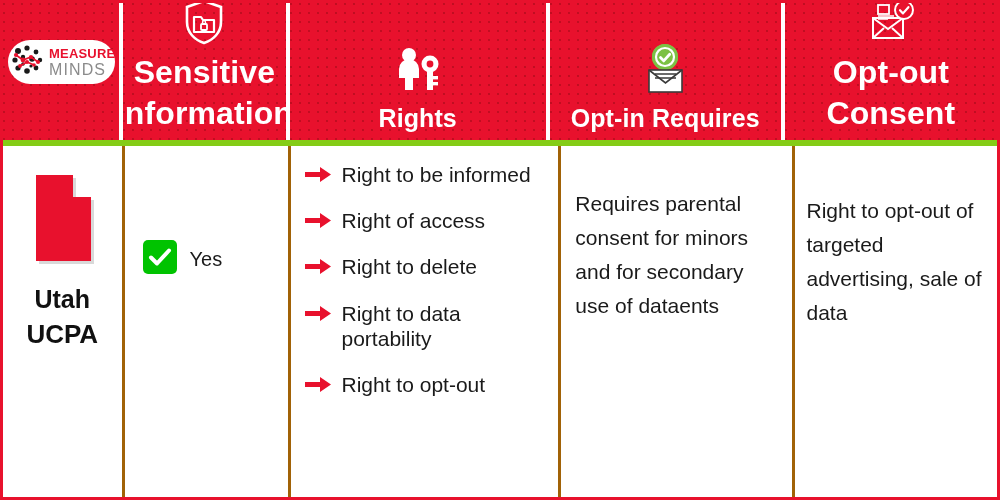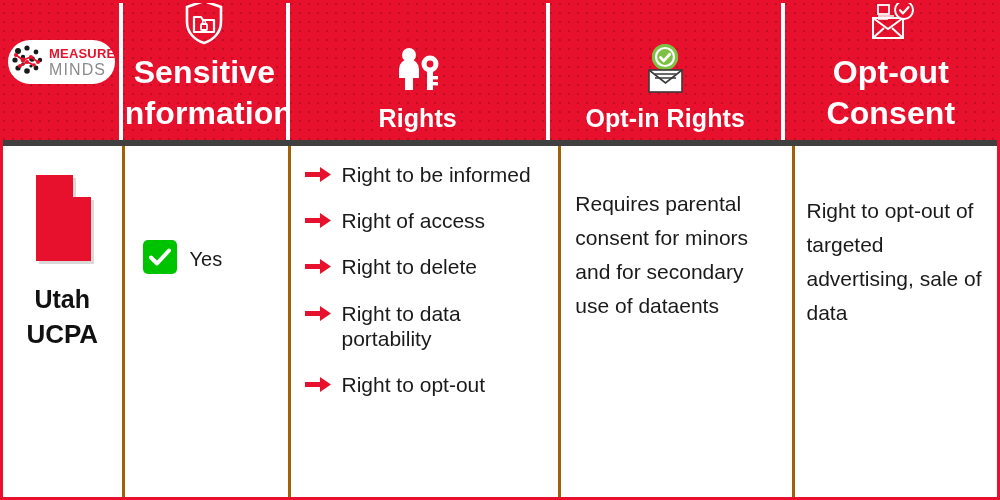--- a/index.html
+++ b/index.html
@@ -6,21 +6,21 @@
   body{
     width:1000px;height:500px;overflow:hidden;
     font-family:"Liberation Sans",sans-serif;
     background:#ffffff;
   }
   .table{
     position:relative;
     width:1000px;height:500px;
     box-sizing:border-box;
     border:3px solid #e8112d;
-    background:#404040;
+    background:#84cc16;
   }
   
   .header-row{
     position:absolute;left:0;top:0;
     width:994px;height:137px;
     display:flex;
     background:#ffffff;
   }
   .hcell{
     position:relative;
@@ -225,21 +225,21 @@
           <path d="M28 2 a13 13 0 0 1 0 26 l-0 6 -0 -6 a13 13 0 0 1 0 -26 z" fill="#7cc144"></path>
           <circle cx="28" cy="15" r="13" fill="#7cc144"></circle>
           <path d="M28 28 l-5 -5 h10 z" fill="#7cc144"></path>
           <circle cx="28" cy="15" r="9" fill="none" stroke="#ffffff" stroke-width="2.2"></circle>
           <path d="M23.5 15.5 l3.2 3.4 l6 -6.6" fill="none" stroke="#ffffff" stroke-width="2.8" stroke-linecap="round" stroke-linejoin="round"></path>
           <rect x="12" y="28" width="33" height="22" fill="#ffffff" stroke="#3a3a3a" stroke-width="1.6"></rect>
           <path d="M12 28 L28.5 41 L45 28" fill="none" stroke="#3a3a3a" stroke-width="1.6"></path>
           <path d="M18 32 h21 M18 36 h21" stroke="#3a3a3a" stroke-width="1.3"></path>
         </svg>
       </span>
-      <div class="htitle">Opt-in Rights</div>
+      <div class="htitle">Opt-in Requires</div>
     </div>
 
     <div class="hcell c4">
       <span class="hicon">
         <svg width="52" height="48" viewBox="0 0 52 48">
           <path d="M8 20 h30 v20 h-30 z" fill="none" stroke="#ffffff" stroke-width="2"></path>
           <path d="M8 20 L23 31 L38 20" fill="none" stroke="#ffffff" stroke-width="2"></path>
           <path d="M8 40 L19 30 M38 40 L27 30" fill="none" stroke="#ffffff" stroke-width="2"></path>
           <rect x="13" y="7" width="11" height="9" fill="none" stroke="#ffffff" stroke-width="1.8"></rect>
           <path d="M13 18 h16 M13 21 h10" stroke="#ffffff" stroke-width="1.6"></path>

